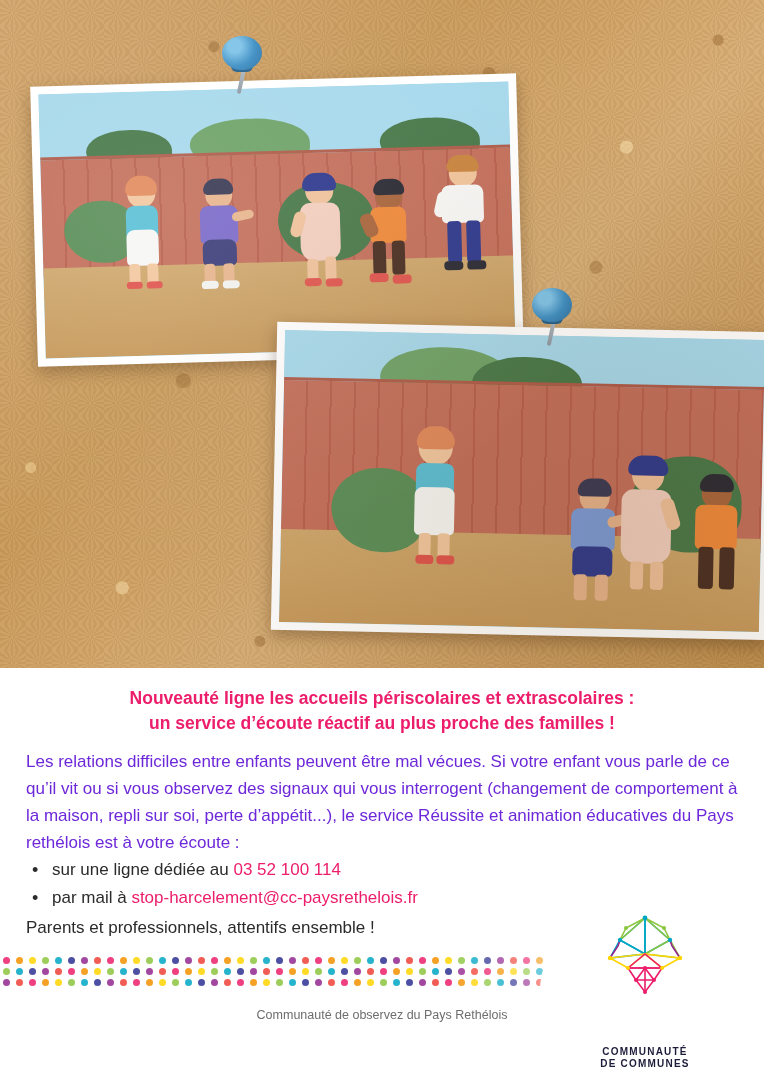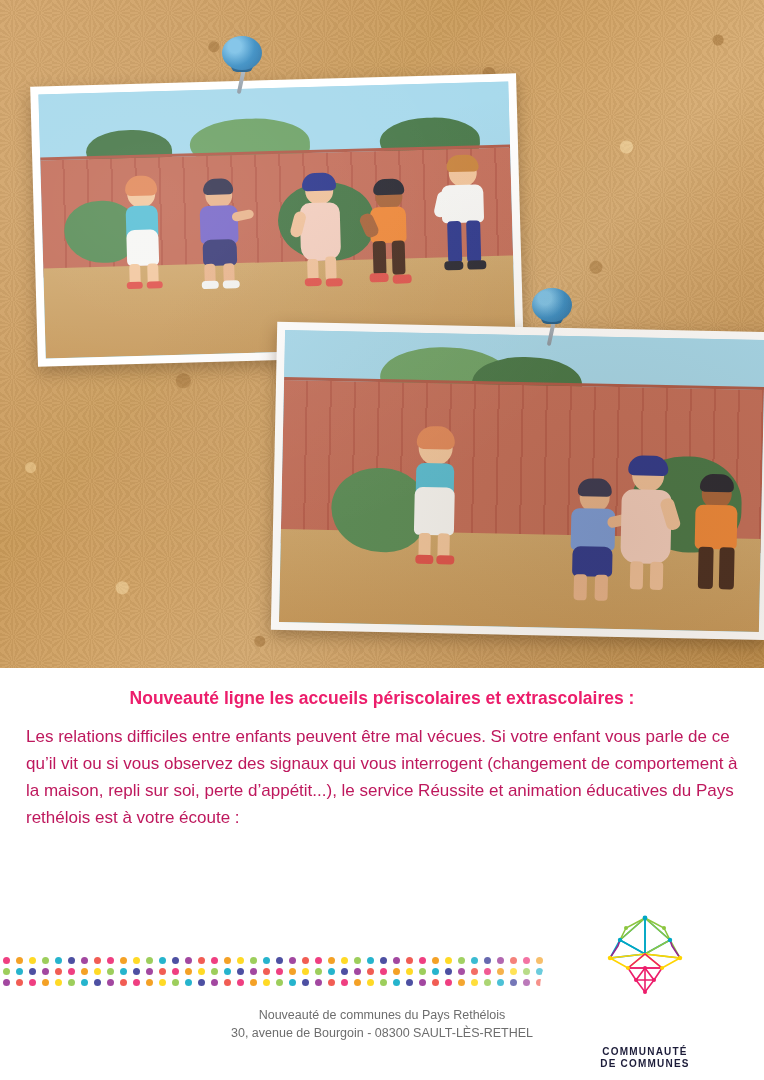--- a/index.html
+++ b/index.html
@@ -72,21 +72,21 @@
   .pin .cap{position:absolute;left:4px;top:0;width:40px;height:34px;border-radius:50%;
     background:radial-gradient(circle at 32% 30%,#7fc3e8 0 18%,#3d8fc4 55%,#2d6fa0 100%);}
   .pin .grip{position:absolute;left:13px;top:22px;width:22px;height:14px;border-radius:6px;
     background:linear-gradient(180deg,#2f76a8,#255f89);}
   #pin1{left:218px;top:36px;}
   #pin2{left:528px;top:288px;}
   
   .content{position:absolute;left:0;top:668px;width:764px;height:412px;background:#fff;}
   .headline{color:#ec1d6b;font-weight:bold;font-size:17.5px;line-height:25px;text-align:center;
     margin:18px 30px 0 30px;}
-  .para{color:#be185d;font-size:17px;line-height:27px;margin:12px 26px 0 26px;}
+  .para{color:#6d28d9;font-size:17px;line-height:27px;margin:12px 26px 0 26px;}
   .bullets{margin:0 26px;padding:0;list-style:none;}
   .bullets li{color:#2b2b2b;font-size:17px;line-height:28px;position:relative;padding-left:26px;}
   .bullets li:before{content:"•";position:absolute;left:6px;top:0;color:#2b2b2b;font-size:18px;}
   .pink{color:#ec1d6b;}
   .closing{color:#2b2b2b;font-size:17px;line-height:27px;margin:2px 26px 0 26px;}
   
   .dots{position:absolute;left:0;top:955px;width:764px;height:40px;overflow:hidden;}
   .dotrow{display:flex;}
   .dot{width:7px;height:7px;border-radius:50%;margin:2px 3px;}
   
@@ -238,25 +238,35 @@
     <div class="needle"></div>
       <div class="grip"></div>
       <div class="cap"></div>
   </div>
 </div>
 
 <div class="content">
 
   <div class="headline">
     <div>Nouveauté ligne les accueils périscolaires et extrascolaires :</div>
+    <div>un service d’écoute réactif au plus proche des familles !</div>
   </div>
 
   <p class="para">Les relations difficiles entre enfants peuvent être mal vécues. Si votre enfant vous parle de ce qu’il vit ou si vous observez des signaux qui vous interrogent (changement de comportement à la maison, repli sur soi, perte d’appétit...), le service Réussite et animation éducatives du Pays rethélois est à votre écoute :</p>
 
-
+  <ul class="bullets">
+    <li>
+      <span>sur une ligne dédiée au </span><span class="pink">03 52 100 114</span>
+    </li>
+    <li>
+      <span>par mail à </span><span class="pink">stop-harcelement@cc-paysrethelois.fr</span>
+    </li>
+  </ul>
+
+  <p class="closing">Parents et professionnels, attentifs ensemble !</p>
 </div>
 
 <div class="dots">
   <div class="dotrow" id="dotrow1">
       <span class="dot" style="background: rgb(236, 29, 107); opacity: 0.85;"></span>
       <span class="dot" style="background: rgb(242, 145, 0); opacity: 0.85;"></span>
       <span class="dot" style="background: rgb(255, 212, 0); opacity: 0.85;"></span>
       <span class="dot" style="background: rgb(140, 198, 63); opacity: 0.85;"></span>
       <span class="dot" style="background: rgb(0, 167, 196); opacity: 0.85;"></span>
       <span class="dot" style="background: rgb(46, 49, 146); opacity: 0.85;"></span>
@@ -429,22 +439,21 @@
       <span class="dot" style="background: rgb(255, 212, 0); opacity: 0.15;"></span>
       <span class="dot" style="background: rgb(140, 198, 63); opacity: 0.12;"></span>
       <span class="dot" style="background: rgb(0, 167, 196); opacity: 0.08;"></span>
       <span class="dot" style="background: rgb(46, 49, 146); opacity: 0.04;"></span>
       <span class="dot" style="background: rgb(146, 39, 143); opacity: 0;"></span>
       <span class="dot" style="background: rgb(239, 65, 54); opacity: 0;"></span>
     </div>
 </div>
 
 <div class="footer">
-  <div>Nouveauté de communes du Pays Rethélois</div>
-  <div>30, avenue de Bourgoin - 08300 SAULT-LÈS-RETHEL</div>
+  <div>Communauté de observez du Pays Rethélois</div>
 </div>
 
 <div class="logo">
   <div class="wrap">
     <svg viewBox="0 0 210 100" width="210" height="100" aria-hidden="true">
       <g fill="none" stroke-width="1.6">
         <g stroke="#00a7c4">
           <path d="M105 12 L80 34 L105 48 Z"></path>
             <path d="M105 12 L130 34 L105 48 Z"></path>
           <path d="M80 34 L70 52 L105 48 Z"></path>

